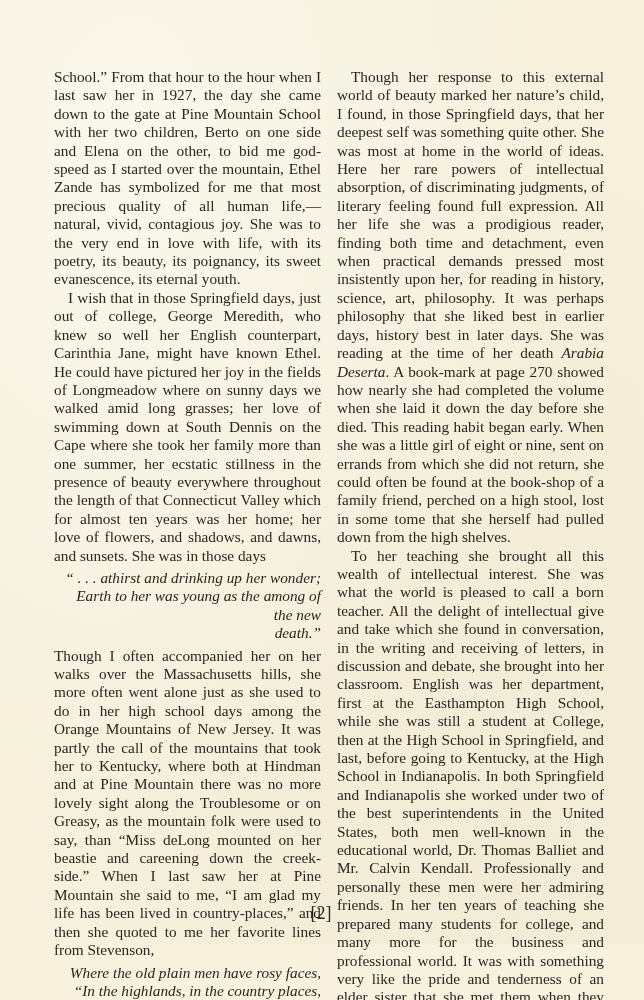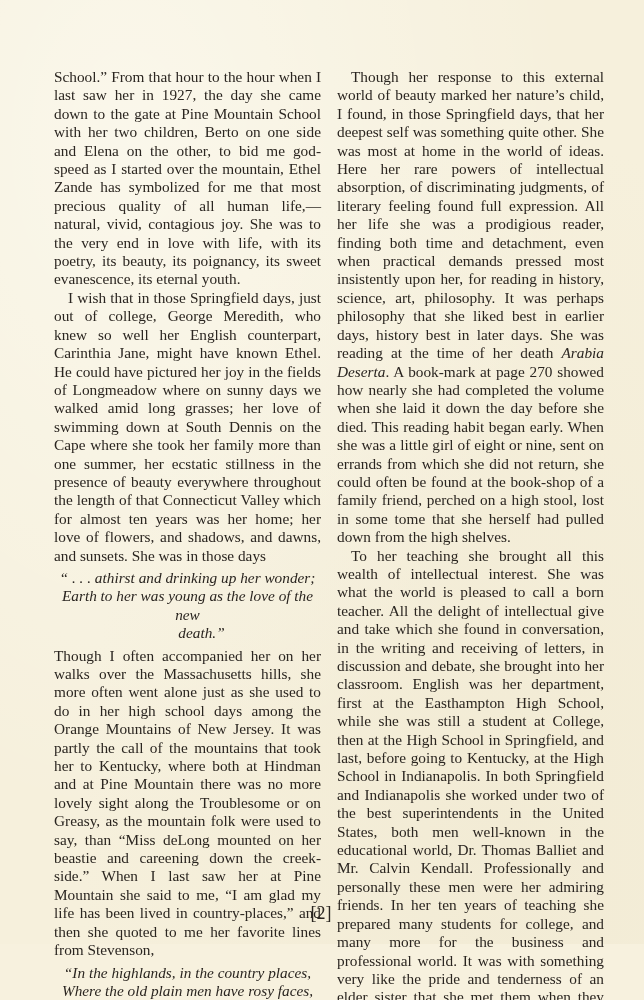--- a/index.html
+++ b/index.html
@@ -22,45 +22,45 @@
       position: absolute; top: 68px; width: 267px;
       font-size: 15.3px; line-height: 18.4px;
       text-align: justify;
       hyphens: manual;
     }
     .col-left { left: 54px; }
     .col-right { left: 337px; }
     .col p { margin: 0; }
     .indent { text-indent: 14px; }
     .verse { font-style: italic; margin: 4px 0 4px 0; }
-    .verse .line { display: block; text-align: center; }
+    .verse .line { display: block; text-align: right; }
     .verse .line.cont { padding-left: 28px; }
     .right-top { margin-top: 0; }
     .folio {
       position: absolute; left: 296px; top: 903px; width: 50px;
       text-align: center; font-size: 18px;
     }
   </style>
 </head>
 <body>
 
 <div class="page">
 
   <div class="col col-left">
     <p>School.” From that hour to the hour when I last saw her in 1927, the day she came down to the gate at Pine Mountain School with her two children, Berto on one side and Elena on the other, to bid me god-speed as I started over the mountain, Ethel Zande has symbolized for me that most precious quality of all human life,—natural, vivid, contagious joy. She was to the very end in love with life, with its poetry, its beauty, its poignancy, its sweet evanescence, its eternal youth.</p>
     <p class="indent">I wish that in those Springfield days, just out of college, George Meredith, who knew so well her English counterpart, Carinthia Jane, might have known Ethel. He could have pictured her joy in the fields of Longmeadow where on sunny days we walked amid long grasses; her love of swimming down at South Dennis on the Cape where she took her family more than one summer, her ecstatic stillness in the presence of beauty everywhere throughout the length of that Connecticut Valley which for almost ten years was her home; her love of flowers, and shadows, and dawns, and sunsets. She was in those days</p>
     <div class="verse">
       <span class="line">“ . . . athirst and drinking up her wonder;</span>
-      <span class="line">Earth to her was young as the love of the new</span>
+      <span class="line">Earth to her was young as the among of the new</span>
       <span class="line cont">death.”</span>
     </div>
     <p>Though I often accompanied her on her walks over the Massachusetts hills, she more often went alone just as she used to do in her high school days among the Orange Mountains of New Jersey. It was partly the call of the mountains that took her to Kentucky, where both at Hindman and at Pine Mountain there was no more lovely sight along the Troublesome or on Greasy, as the mountain folk were used to say, than “Miss deLong mounted on her beastie and careening down the creek-side.” When I last saw her at Pine Mountain she said to me, “I am glad my life has been lived in country-places,” and then she quoted to me her favorite lines from Stevenson,</p>
     <div class="verse">
+      <span class="line">Where the old plain men have rosy faces,</span>
       <span class="line">“In the highlands, in the country places,</span>
-      <span class="line">Where the old plain men have rosy faces,</span>
 
     </div>
 
   </div>
 
   <div class="col col-right">
     <p class="indent right-top"><span>Though her response to this external world of beauty marked her nature’s child, I found, in those Springfield days, that her deepest self was something quite other. She was most at home in the world of ideas. Here her rare powers of intellectual absorption, of discriminating judgments, of literary feeling found full expression. All her life she was a prodigious reader, finding both time and detachment, even when practical demands pressed most insistently upon her, for reading in history, science, art, philosophy. It was perhaps philosophy that she liked best in earlier days, history best in later days. She was reading at the time of her death</span> <em>Arabia Deserta</em><span>. A book-mark at page 270 showed how nearly she had completed the volume when she laid it down the day before she died. This reading habit began early. When she was a little girl of eight or nine, sent on errands from which she did not return, she could often be found at the book-shop of a family friend, perched on a high stool, lost in some tome that she herself had pulled down from the high shelves.</span></p>
     <p class="indent">To her teaching she brought all this wealth of intellectual interest. She was what the world is pleased to call a born teacher. All the delight of intellectual give and take which she found in conversation, in the writing and receiving of letters, in discussion and debate, she brought into her classroom. English was her department, first at the Easthampton High School, while she was still a student at College, then at the High School in Springfield, and last, before going to Kentucky, at the High School in Indianapolis. In both Springfield and Indianapolis she worked under two of the best superintendents in the United States, both men well-known in the educational world, Dr. Thomas Balliet and Mr. Calvin Kendall. Professionally and personally these men were her admiring friends. In her ten years of teaching she prepared many students for college, and many more for the business and professional world. It was with something very like the pride and tenderness of an elder sister that she met them when they came back to her from College and from business with their eager stories of success and failure.</p>
 
   </div>

